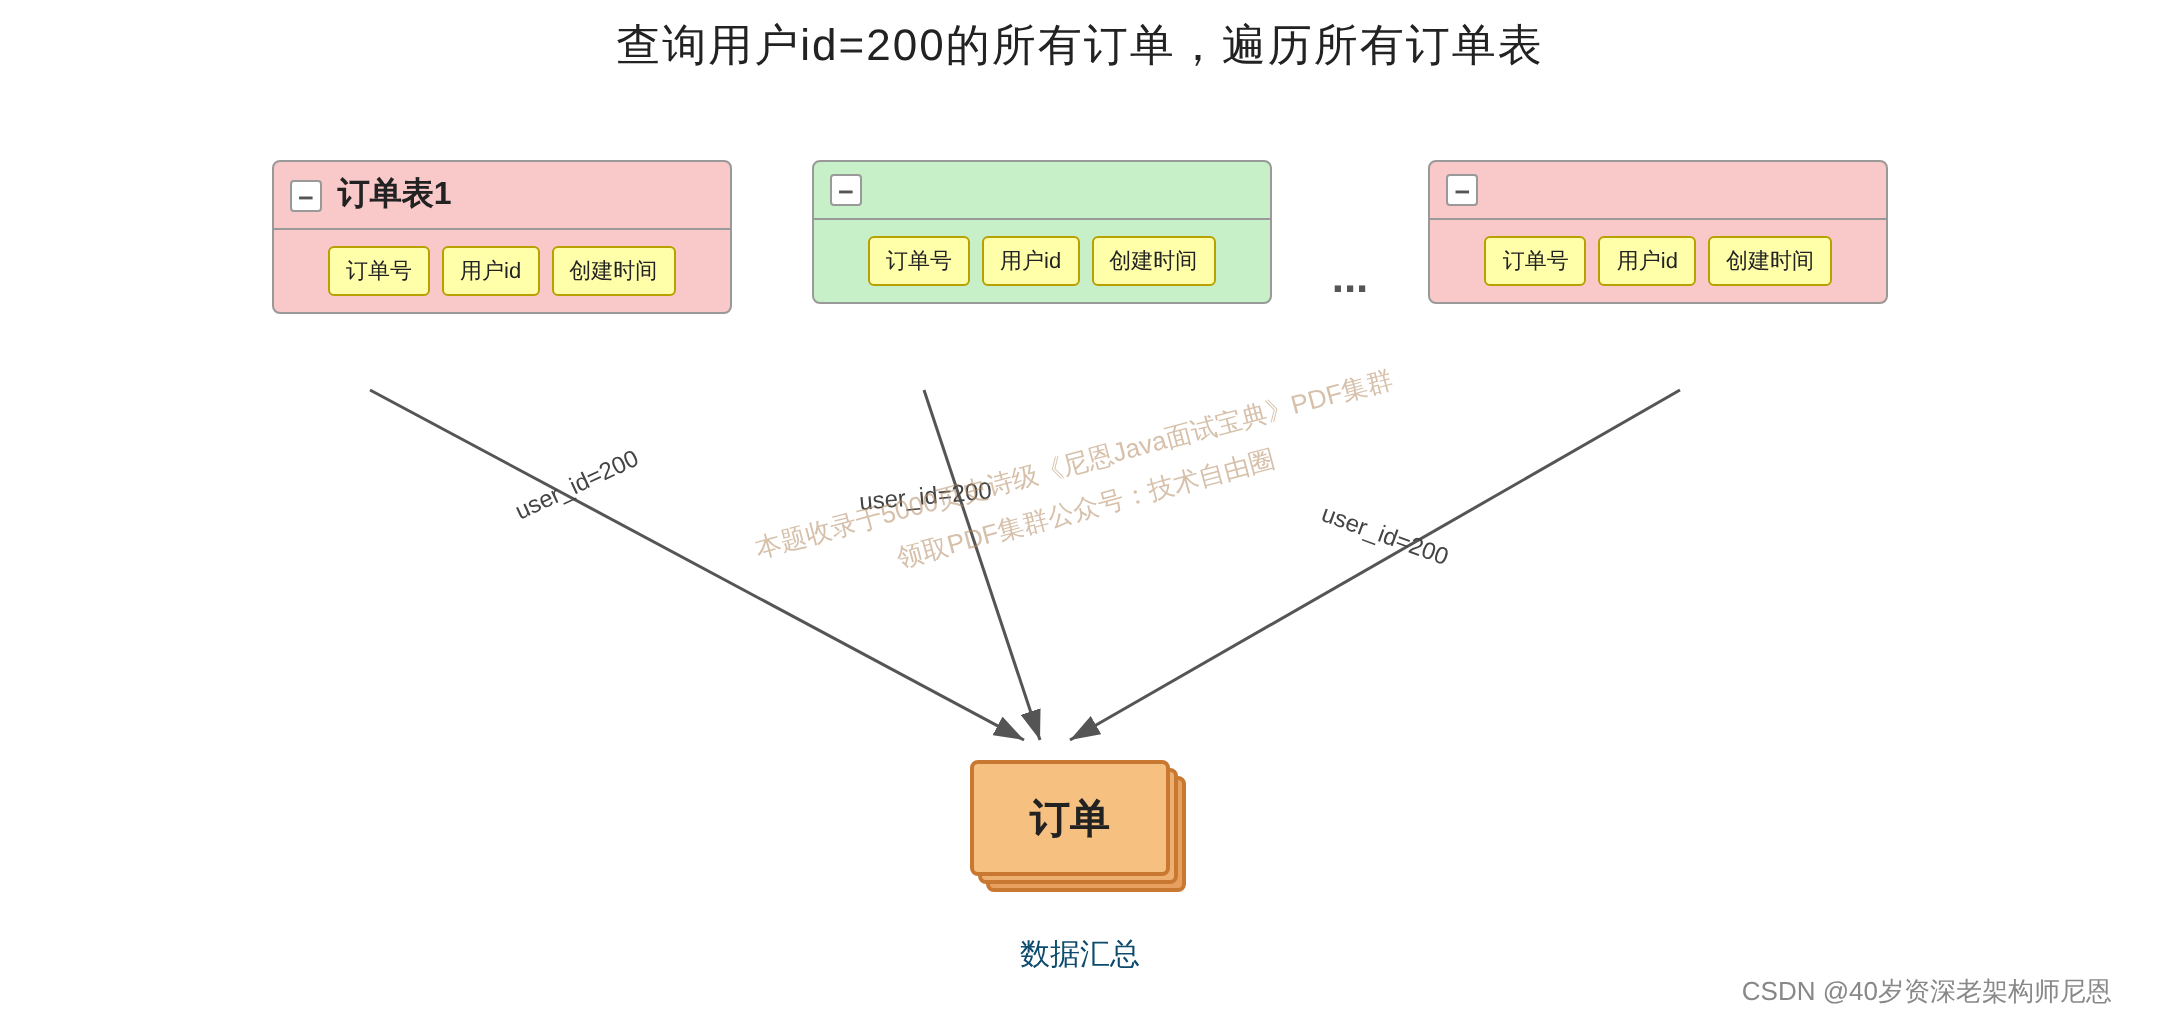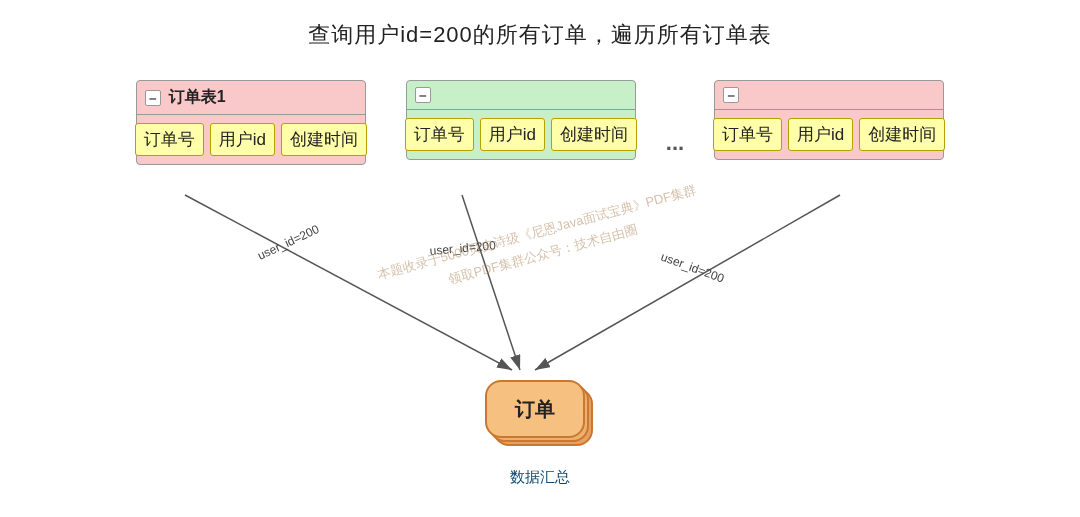--- a/index.html
+++ b/index.html
@@ -10,21 +10,21 @@
       height: 517px;
       overflow: hidden;
       position: relative;
     }
 
     .page-container {
       width: 1080px;
       height: 517px;
       position: relative;
       background: #fff;
-      padding: 20px 30px;
+      padding: 8px 30px;
     }
 
     .title {
       text-align: center;
       font-size: 22px;
       font-weight: normal;
       color: #222;
       margin-bottom: 24px;
       letter-spacing: 1px;
     }
@@ -88,21 +88,21 @@
       gap: 6px;
       padding: 8px 10px;
       justify-content: center;
     }
 
     .field-box {
       border: 1.5px solid #b8a000;
       background: #ffffaa;
       border-radius: 3px;
       padding: 4px 8px;
-      font-size: 17px;
+      font-size: 11px;
       color: #222;
       white-space: nowrap;
     }
 
     .ellipsis {
       font-size: 22px;
       font-weight: bold;
       color: #555;
       display: flex;
       align-items: center;
@@ -134,21 +134,21 @@
       position: relative;
       width: 110px;
       height: 70px;
     }
 
     .result-card {
       position: absolute;
       width: 100px;
       height: 58px;
       border: 2px solid #c87830;
-      border-radius: 16px;
+      border-radius: 4px;
       background: #f5c080;
       display: flex;
       align-items: center;
       justify-content: center;
       font-size: 20px;
       font-weight: bold;
       color: #222;
     }
 
     .result-card.back2 {
@@ -274,14 +274,15 @@
     <div class="result-stack">
       <div class="result-card back2"></div>
       <div class="result-card back1"></div>
       <div class="result-card front">
         <span>订单</span>
       </div>
     </div>
     <div class="result-label">数据汇总</div>
   </div>
 
+  <div class="bottom-credit">CSDN @40岁资深老架构师尼恩</div>
 
 </div>
 
 </body></html>

